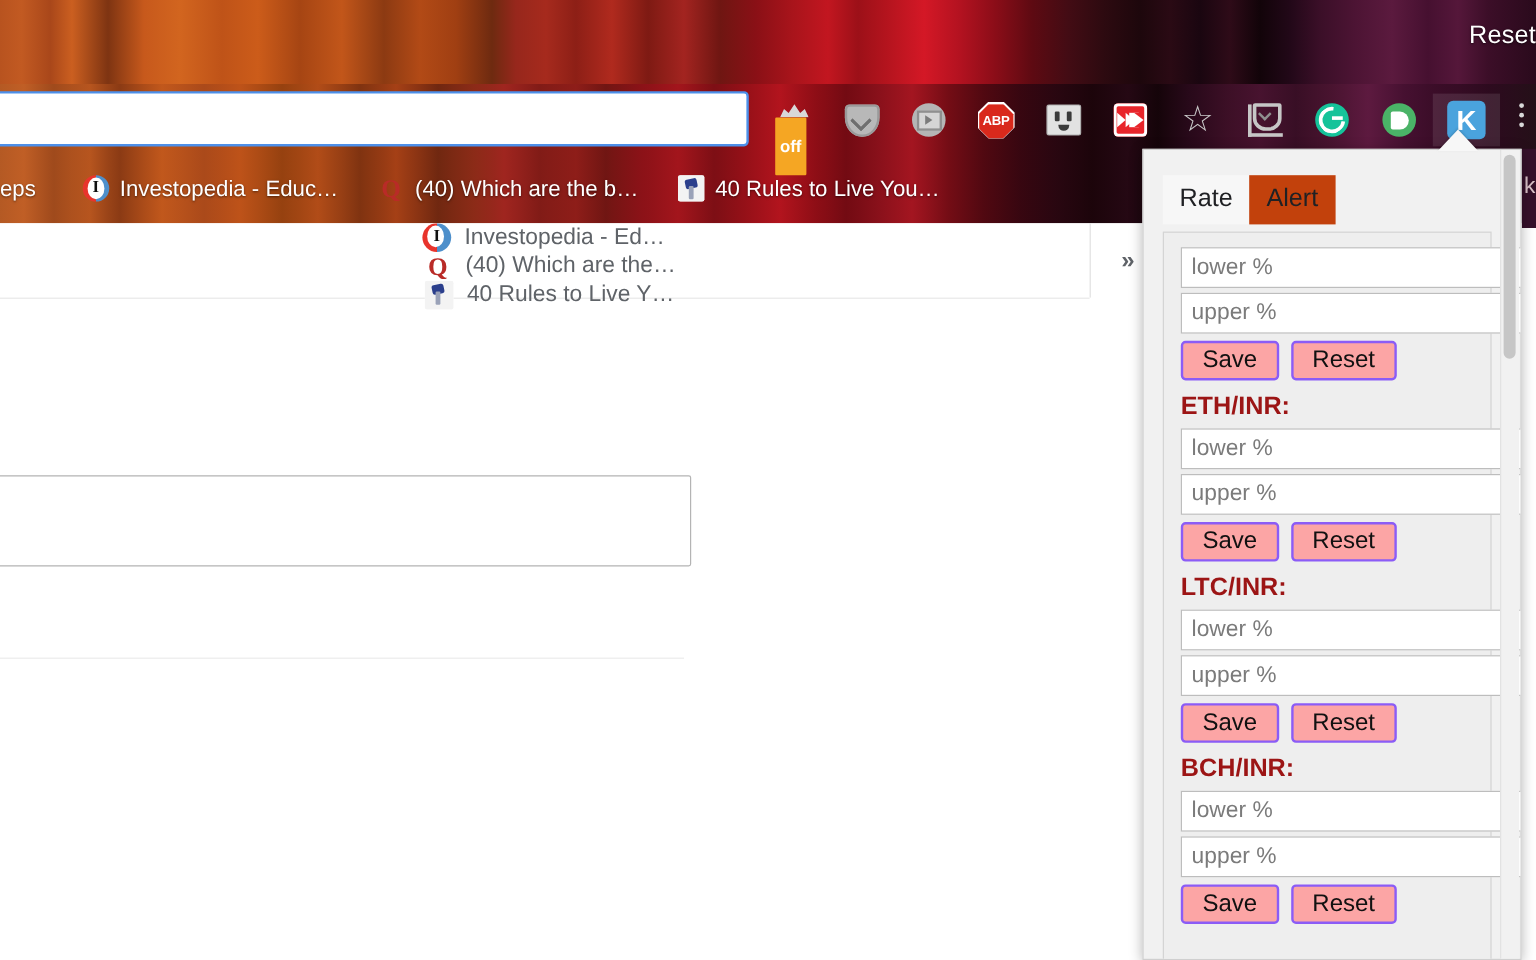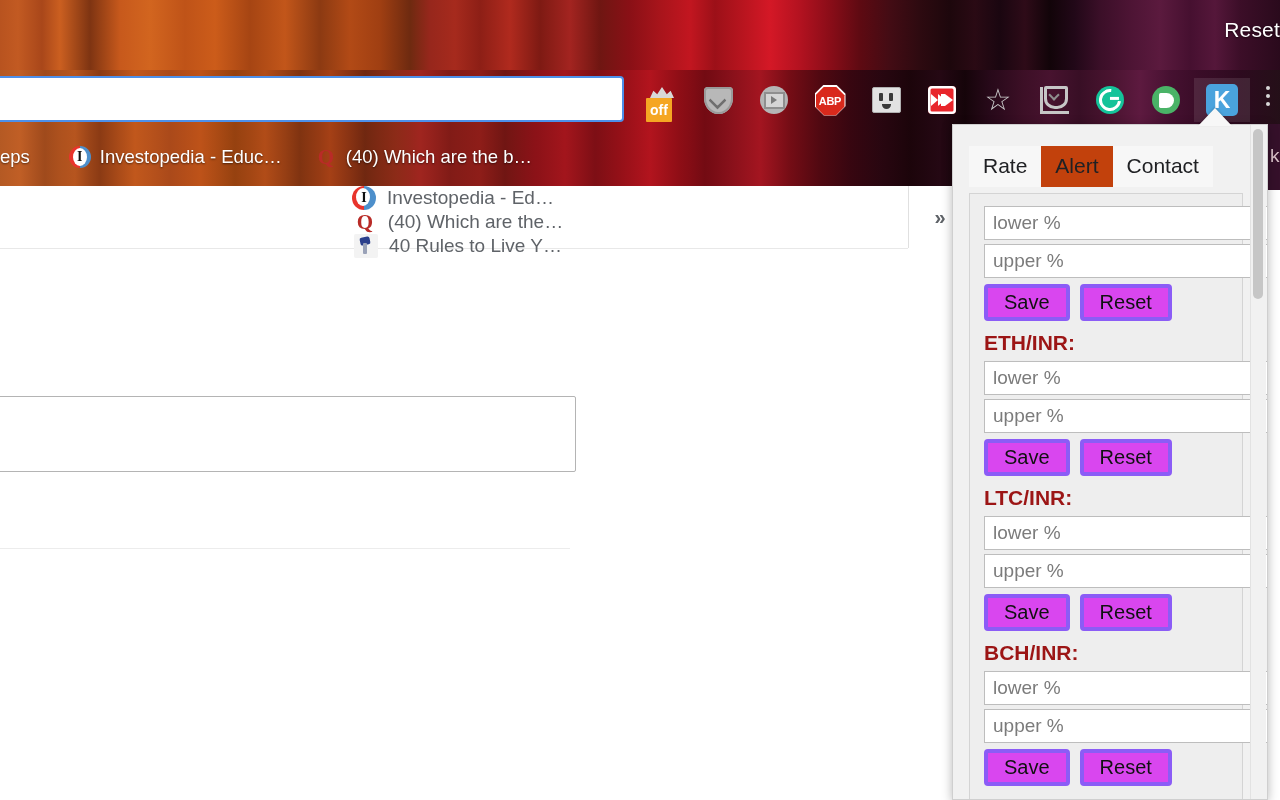--- a/index.html
+++ b/index.html
@@ -80,21 +80,21 @@
   
   .ico-momentum { width: 30px; height: 30px; position: relative; }
   .ico-momentum .crown {
     position: absolute; left: 3px; top: 1px; width: 24px; height: 12px;
     background: #d8d8d8;
     clip-path: polygon(0% 100%, 14% 40%, 30% 68%, 50% 8%, 70% 68%, 86% 40%, 100% 100%);
   }
   .ico-momentum .offbadge {
     position: absolute; left: -1px; top: 13px;
     background: #f5a623; color: #fff; font-size: 14px; font-weight: bold;
-    padding: 4px 4px; line-height: 16px; border-radius: 1px;
+    padding: 16px 4px; line-height: 16px; border-radius: 1px;
     font-family: "Liberation Sans", sans-serif;
   }
 
   
   .ico-pocket-grey {
     width: 29px; height: 27px; background: #b8b8b8;
     border-radius: 4px 4px 48% 48% / 4px 4px 60% 60%;
     position: relative; box-shadow: inset 0 0 0 2px #9a9a9a;
   }
   .ico-pocket-grey::after {
@@ -330,22 +330,22 @@
     display:block; box-sizing: border-box;
     width: 292px; height: 34px; margin-bottom: 4px;
     border: 1px solid #bdbdbd; background: #ffffff;
     font-size: 19px; color: #2b2b2b; padding: 0 8px;
     font-family: "Liberation Sans", sans-serif;
     border-radius: 0;
   }
   .alert-input::placeholder { color:#7b7b7b; opacity:1; }
   .btn-row { display:flex; gap: 10px; margin-top: 6px; }
   .btn {
-    font-size: 20px; padding: 3px 16px; border:4px solid #8b5cf6;
-    border-radius: 4px; background: #d946ef; color:#111;
+    font-size: 20px; padding: 3px 16px; border:2px solid #8b5cf6;
+    border-radius: 4px; background: #fca5a5; color:#111;
     font-family:"Liberation Sans", sans-serif; cursor: default;
   }
   
   .popup-scroll-track {
     position:absolute; right: 1px; top: 0; width: 15px; height: 100%;
     background: #f1f1f1; border-left: 1px solid #e2e2e2;
   }
   .popup-scroll-thumb {
     position:absolute; right: 3px; top: 4px; width: 10px; height: 170px;
     background: #c6c6c6; border-radius: 6px;
@@ -454,20 +454,28 @@
     <div class="bm" style="padding-left:0;">
       <span class="bm-label">eps</span>
     </div>
     <div class="bm" style="padding-left:28px;">
       <span class="bm-fav fav-inv"></span>
       <span class="bm-label">Investopedia - Educ…</span>
     </div>
     <div class="bm" style="padding-left:22px;">
       <span class="bm-fav fav-q">Q</span>
       <span class="bm-label">(40) Which are the b…</span>
+    </div>
+    <div class="bm" style="padding-left:22px;">
+      <span class="bm-fav fav-img">
+        <span class="sky"></span>
+          <span class="obj"></span>
+          <span class="stick"></span>
+      </span>
+      <span class="bm-label">40 Rules to Live You…</span>
     </div>
   </div>
 
   <div class="page">
 
     <div class="page-bm-strip">
       <div class="pbm" style="padding-left:12px;">
         <span class="pbm-fav fav-inv"></span>
         <span class="pbm-label">Investopedia - Ed…</span>
       </div>
@@ -495,21 +503,20 @@
   <div class="right-theme-strip"></div>
   <div class="right-k">k</div>
   <div class="page-right-white"></div>
 
   <div class="popup-arrow"></div>
   <div class="popup">
 
     <div class="tabs">
       <div class="tab">Rate</div>
       <div class="tab sel">Alert</div>
-      <div class="tab">Contact</div>
     </div>
 
     <div class="panel">
 
       <input class="alert-input" value="" placeholder="lower %" style="">
       <input class="alert-input" value="" placeholder="upper %" style="">
       <div class="btn-row">
         <button class="btn">Save</button>
         <button class="btn">Reset</button>
       </div>

